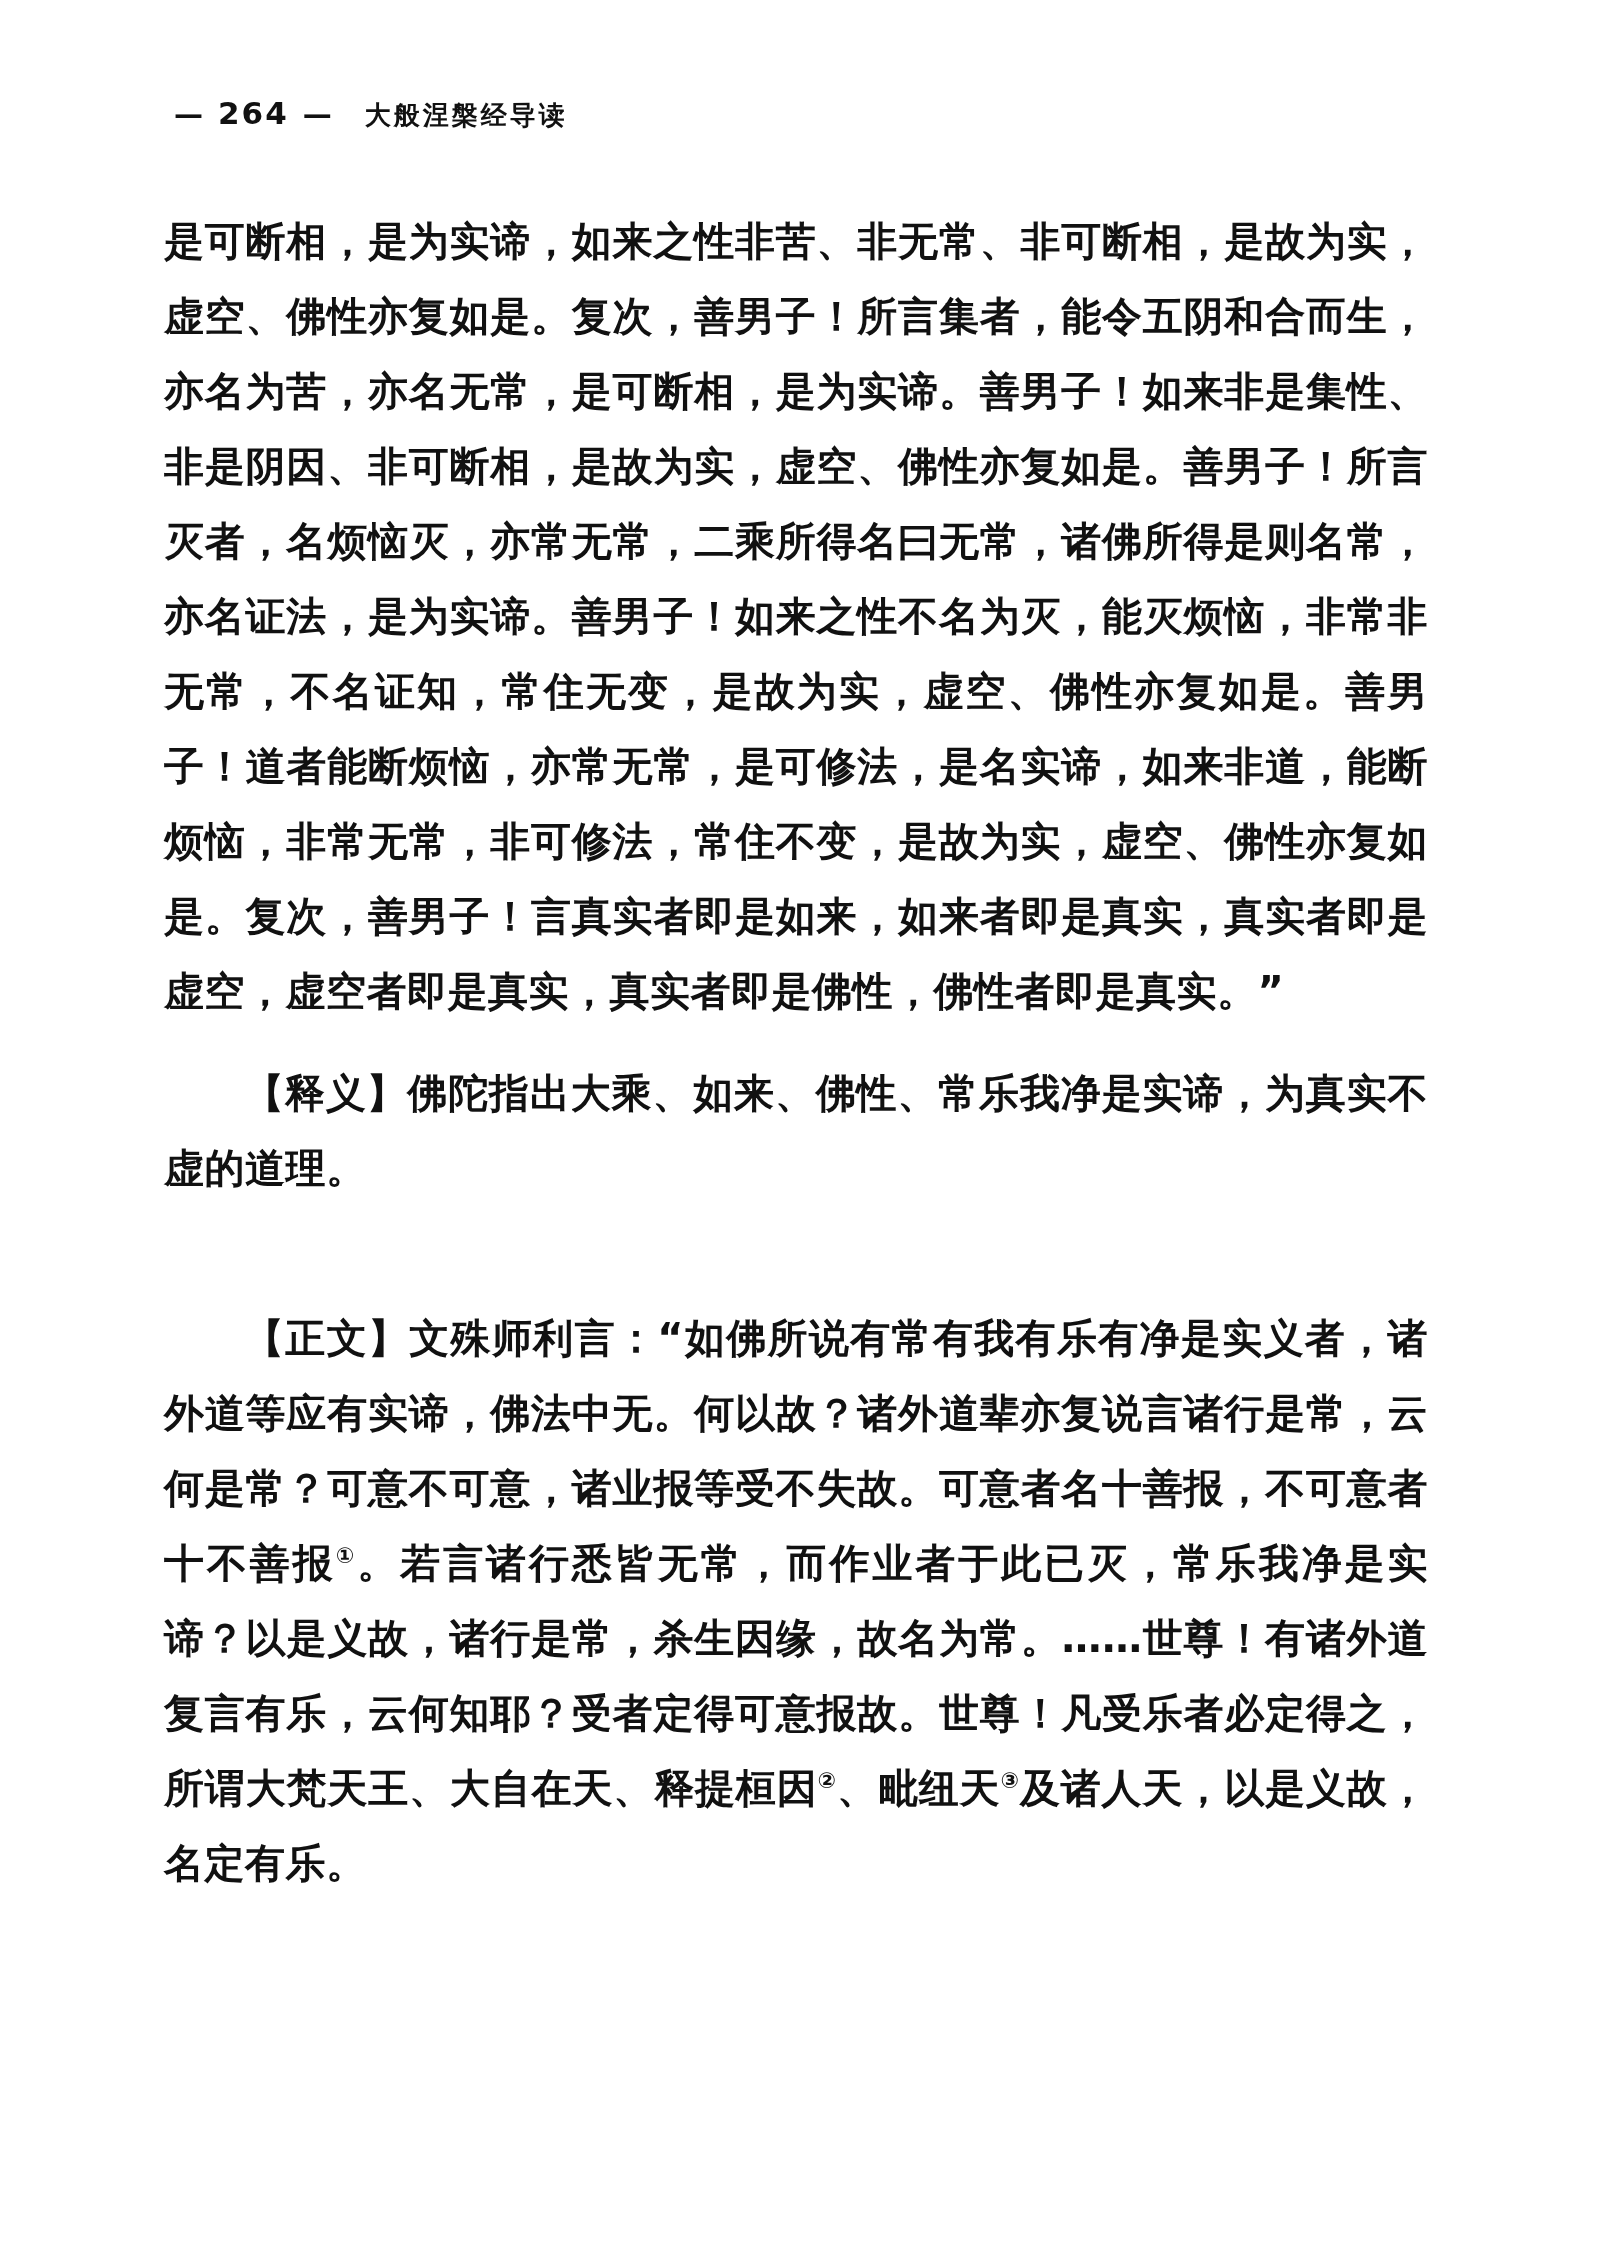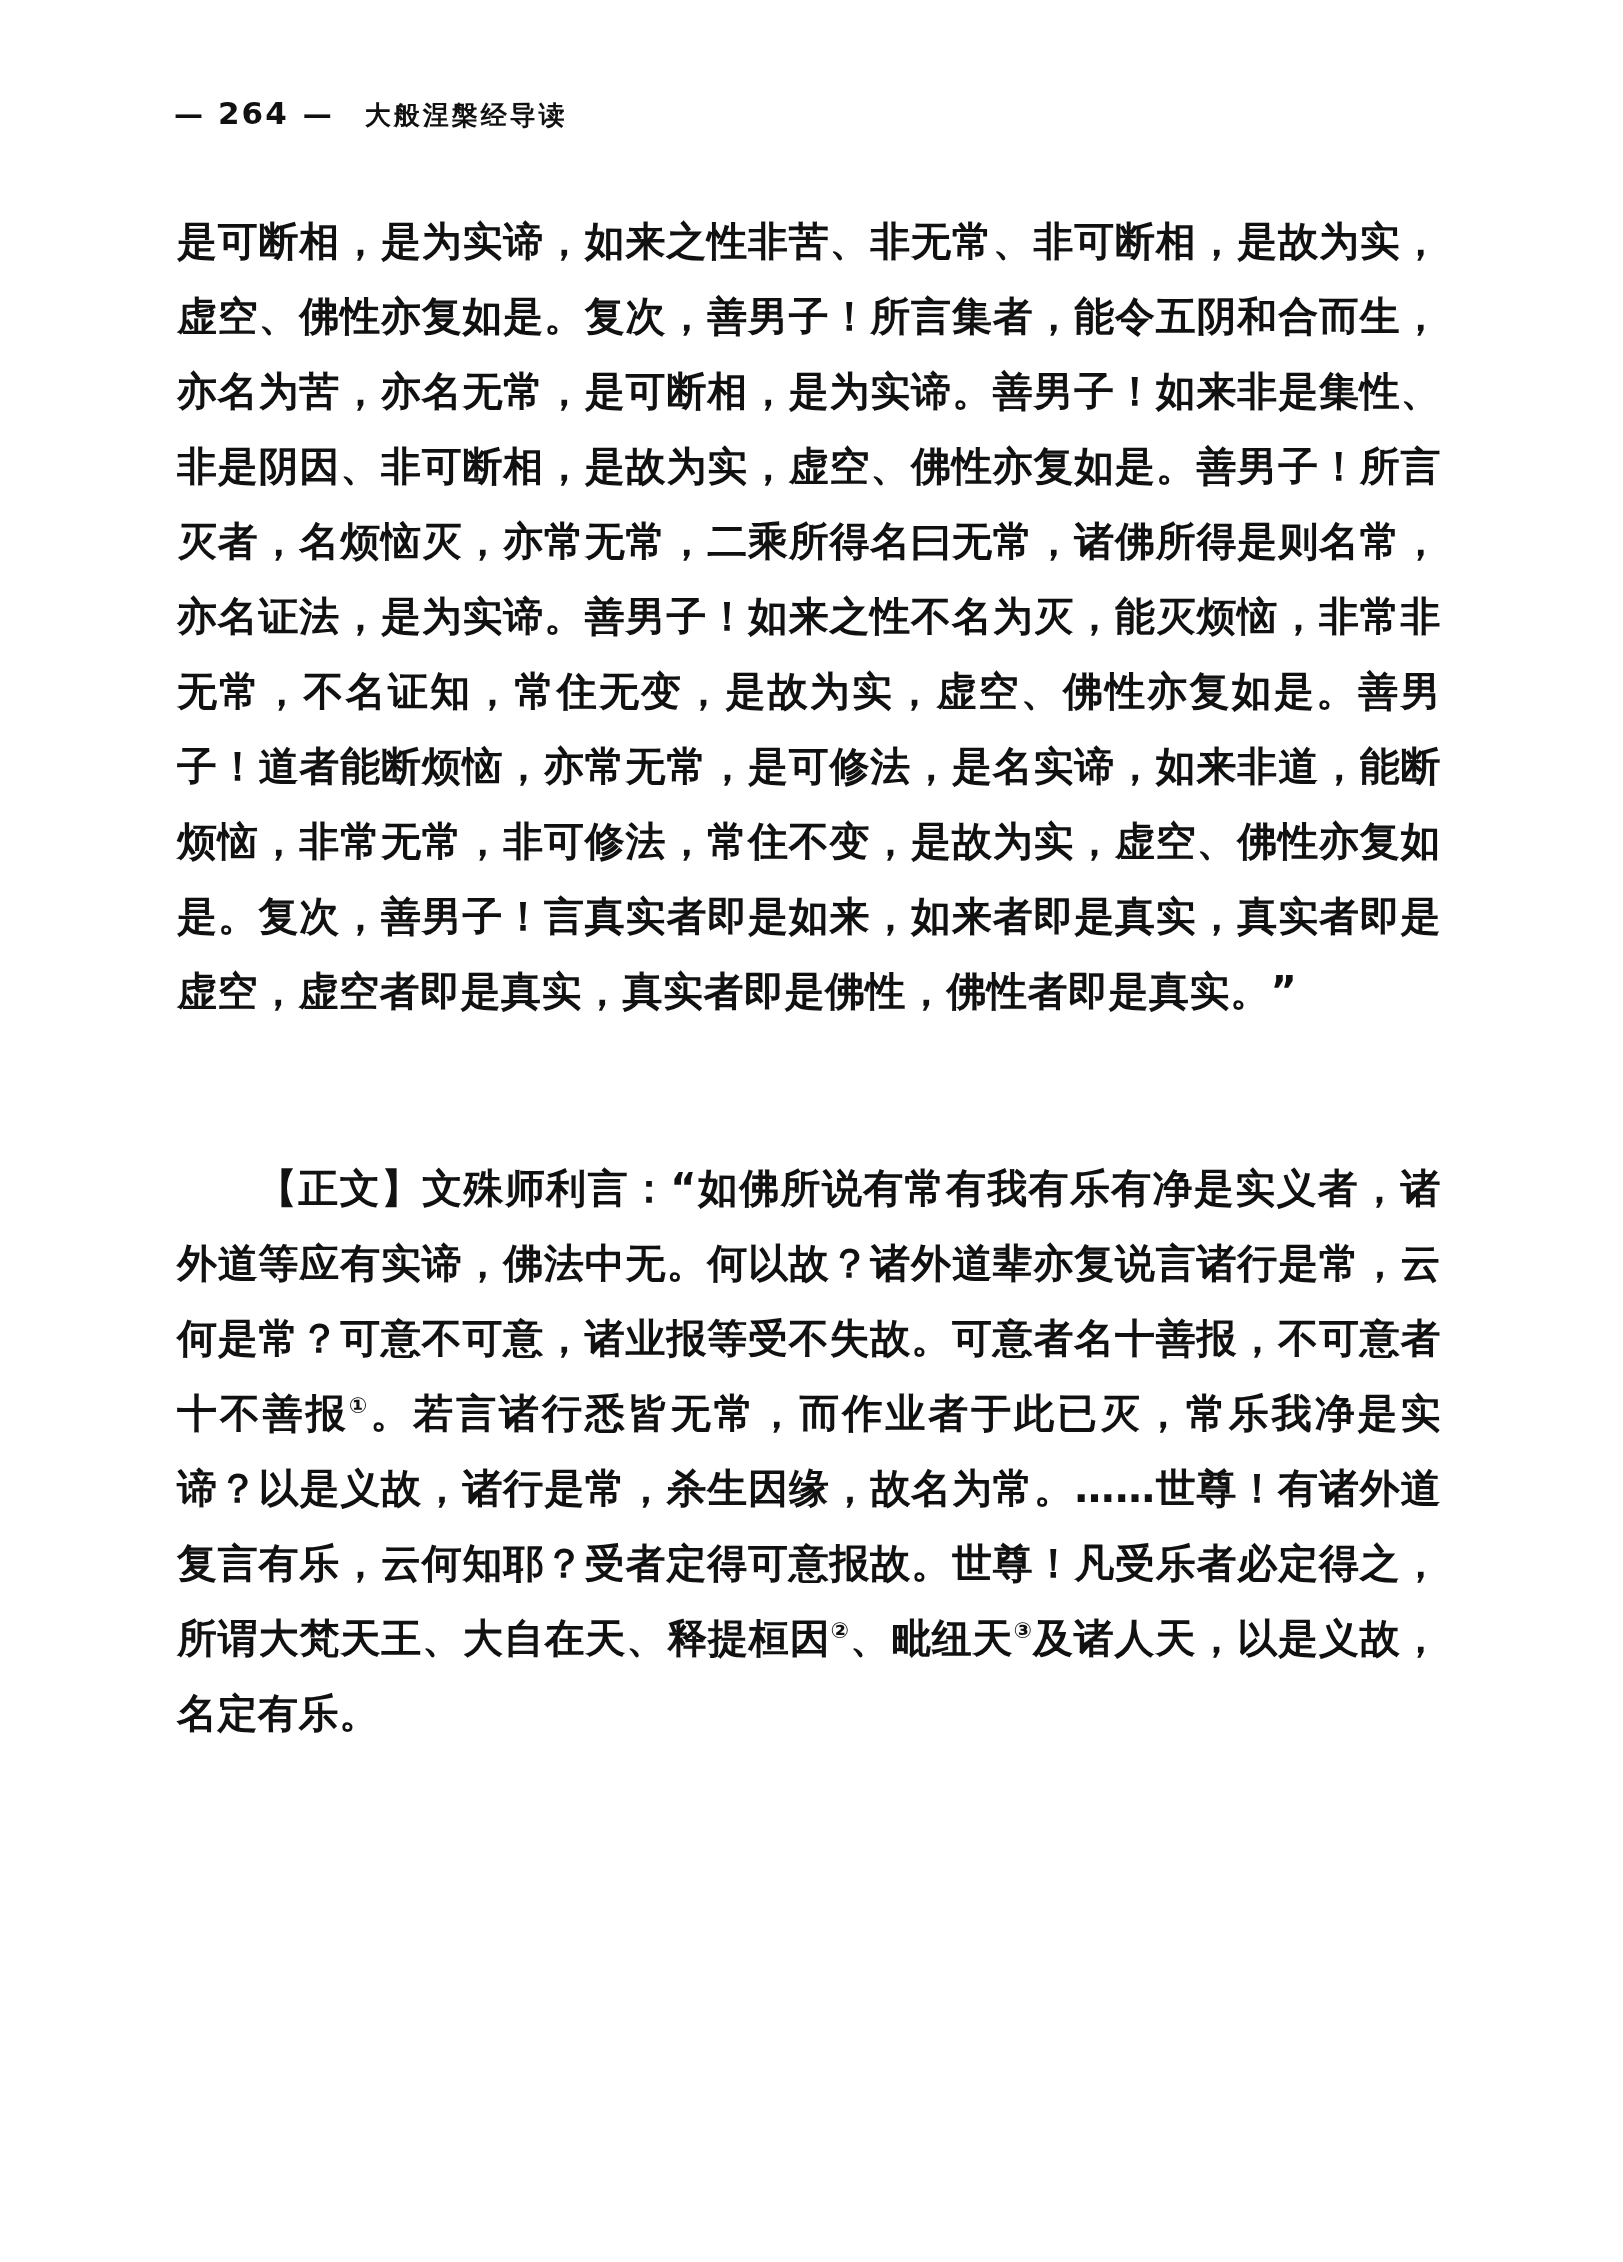--- a/index.html
+++ b/index.html
@@ -42,21 +42,21 @@
     letter-spacing: 2px;
   }
   .header .booktitle {
     font-size: 26px;
     line-height: 1;
     margin-left: 18px;
     letter-spacing: 3px;
   }
   .body-col {
     position: absolute;
-    left: 177px;
+    left: 164px;
     top: 204px;
     width: 1264px;
   }
   .para {
     font-size: 40px;
     line-height: 75px;
     font-weight: bold;
     text-align: justify;
     text-align-last: left;
     letter-spacing: 0.5px;
@@ -91,20 +91,21 @@
     <span class="dash">—</span>
     <span class="booktitle">大般涅槃经导读</span>
   </div>
 
   <div class="body-col">
 
     <p class="para sutra">是可断相，是为实谛，如来之性非苦、非无常、非可断相，是故为实，虚空、佛性亦复如是。复次，善男子！所言集者，能令五阴和合而生，亦名为苦，亦名无常，是可断相，是为实谛。善男子！如来非是集性、非是阴因、非可断相，是故为实，虚空、佛性亦复如是。善男子！所言灭者，名烦恼灭，亦常无常，二乘所得名曰无常，诸佛所得是则名常，亦名证法，是为实谛。善男子！如来之性不名为灭，能灭烦恼，非常非无常，不名证知，常住无变，是故为实，虚空、佛性亦复如是。善男子！道者能断烦恼，亦常无常，是可修法，是名实谛，如来非道，能断烦恼，非常无常，非可修法，常住不变，是故为实，虚空、佛性亦复如是。复次，善男子！言真实者即是如来，如来者即是真实，真实者即是虚空，虚空者即是真实，真实者即是佛性，佛性者即是真实。”</p>
 
     <div class="gap-small"></div>
 
+    <p class="para commentary indent"><span>【释义】</span><span>佛陀指出大乘、如来、佛性、常乐我净是实谛，为真实不虚的道理。</span></p>
 
     <div class="gap-big"></div>
 
     <p class="para sutra indent"><span>【正文】</span><span>文殊师利言：“如佛所说有常有我有乐有净是实义者，诸外道等应有实谛，佛法中无。何以故？诸外道辈亦复说言诸行是常，云何是常？可意不可意，诸业报等受不失故。可意者名十善报，不可意者十不善报</span><sup>①</sup><span>。若言诸行悉皆无常，而作业者于此已灭，常乐我净是实谛？以是义故，诸行是常，杀生因缘，故名为常。……世尊！有诸外道复言有乐，云何知耶？受者定得可意报故。世尊！凡受乐者必定得之，所谓大梵天王、大自在天、释提桓因</span><sup>②</sup><span>、毗纽天</span><sup>③</sup><span>及诸人天，以是义故，名定有乐。</span></p>
 
   </div>
 </div>
 
 
 </body></html>

